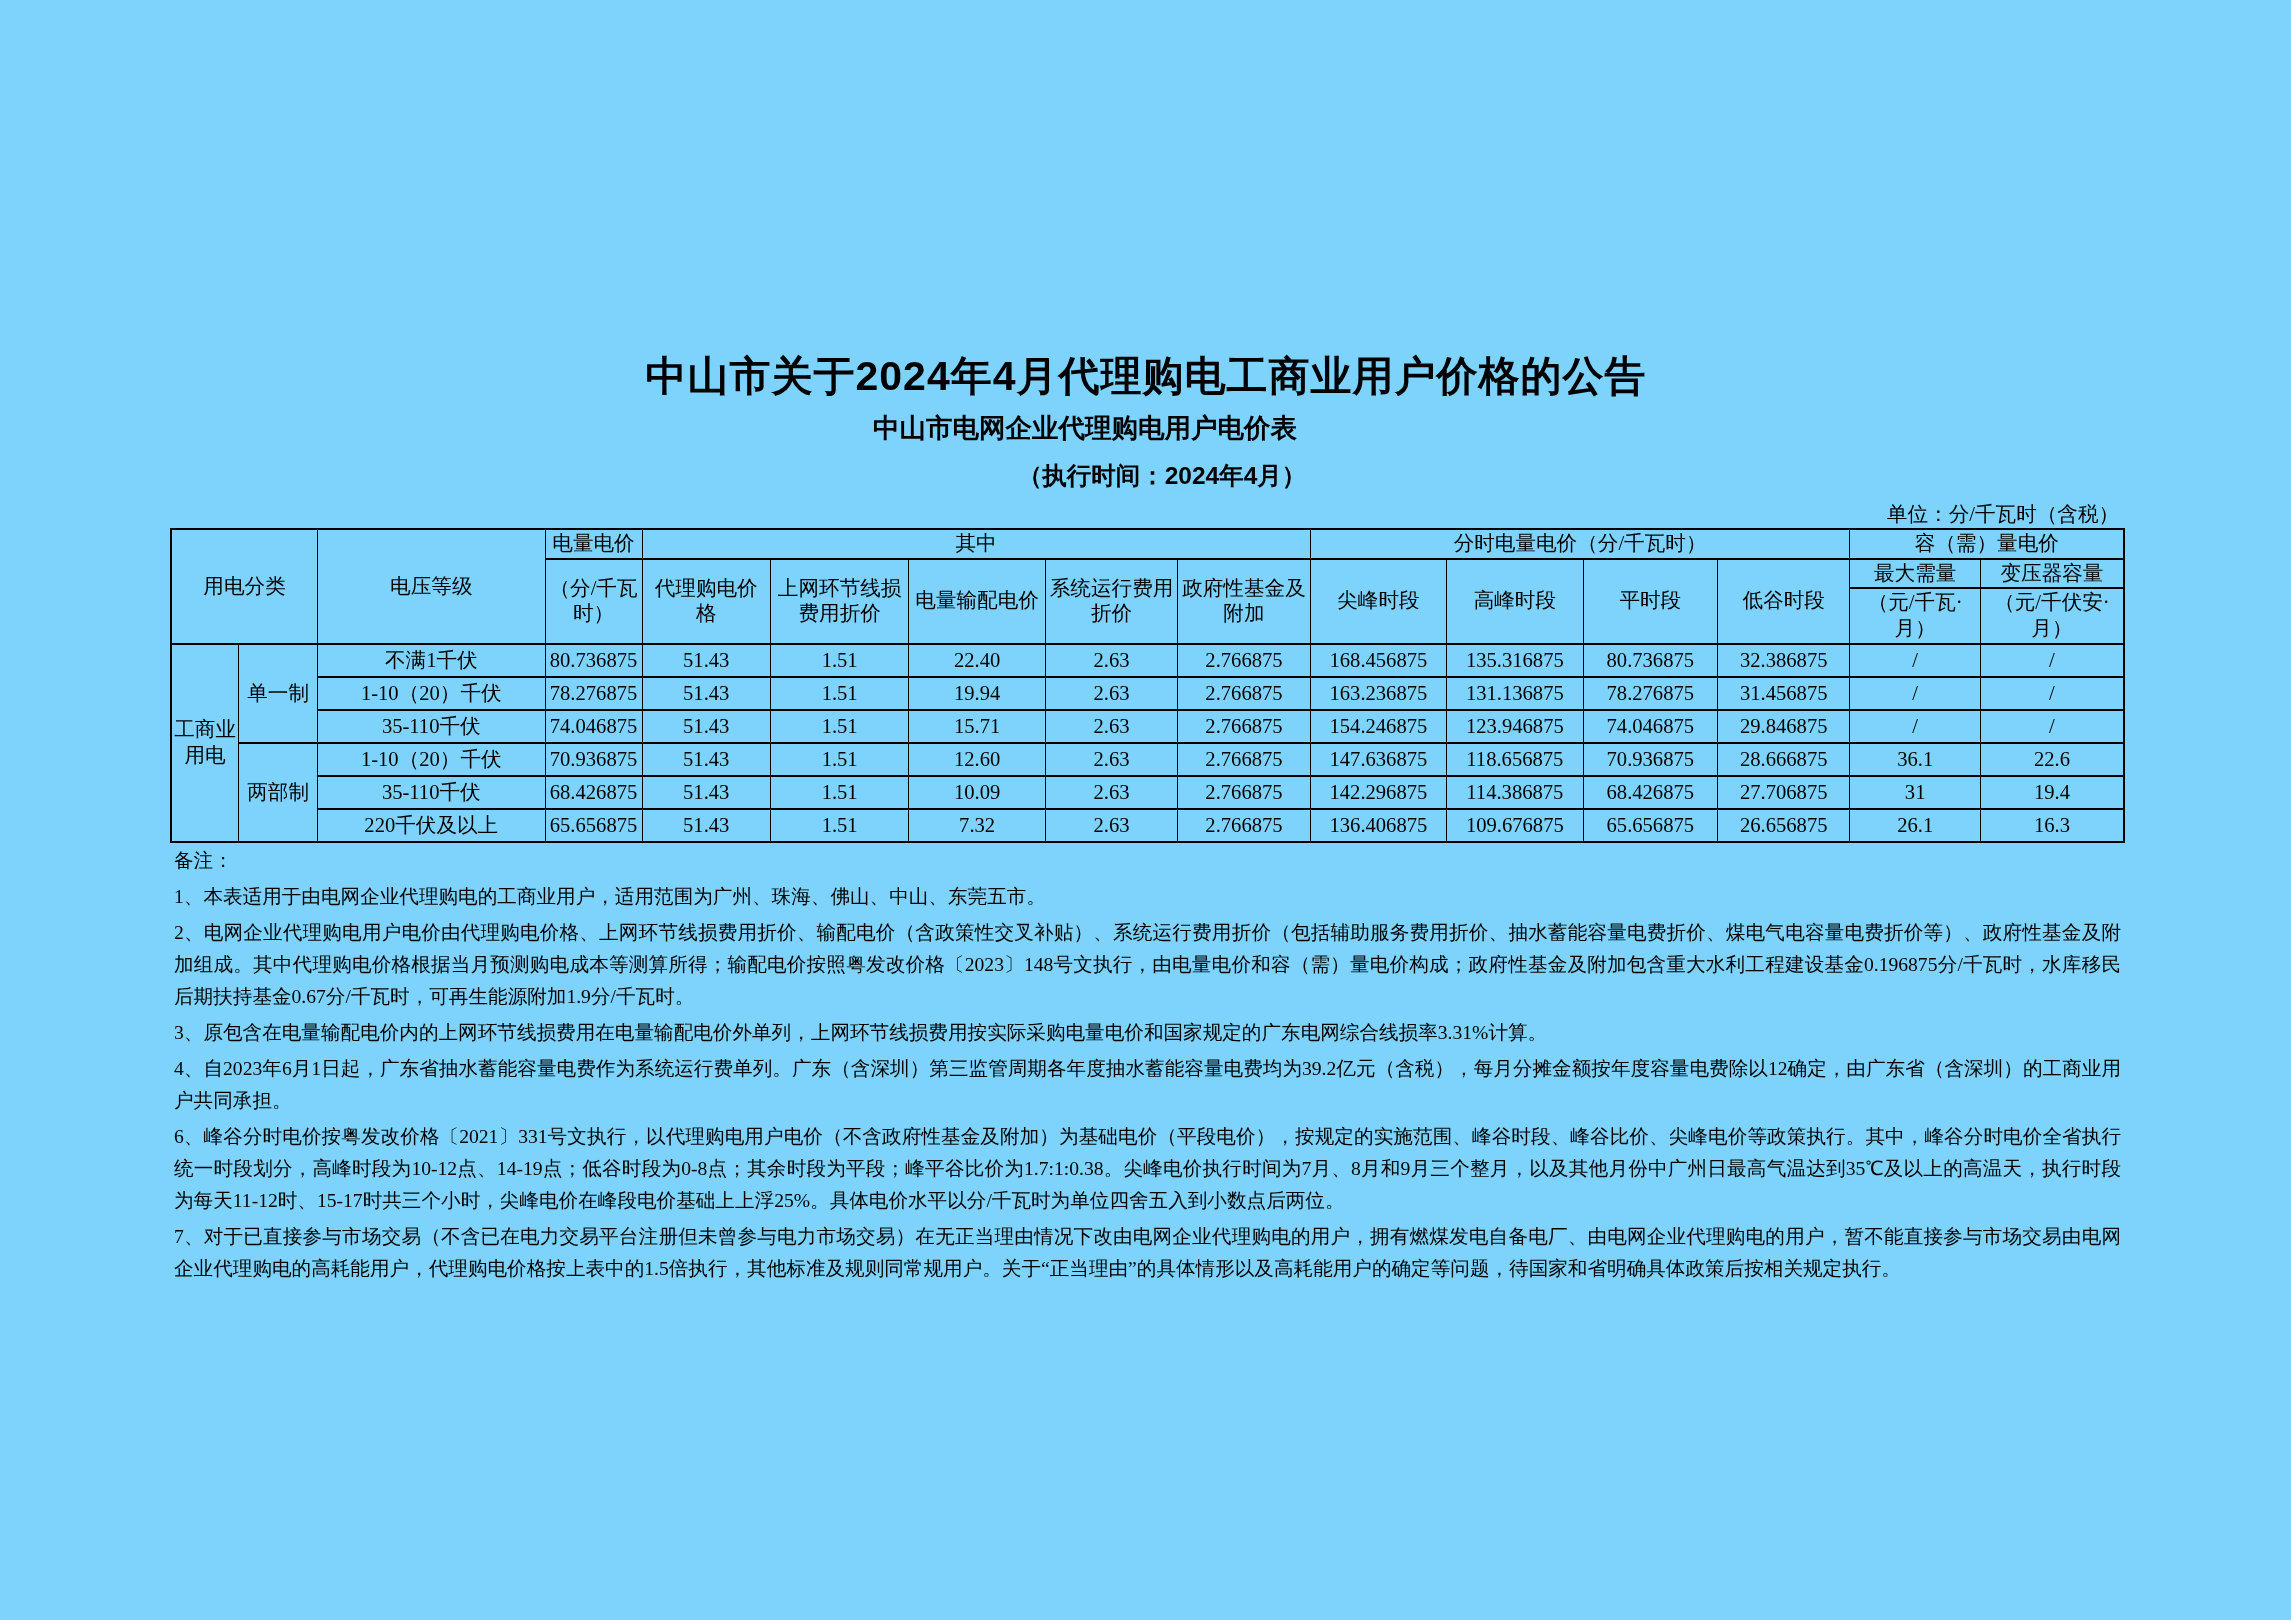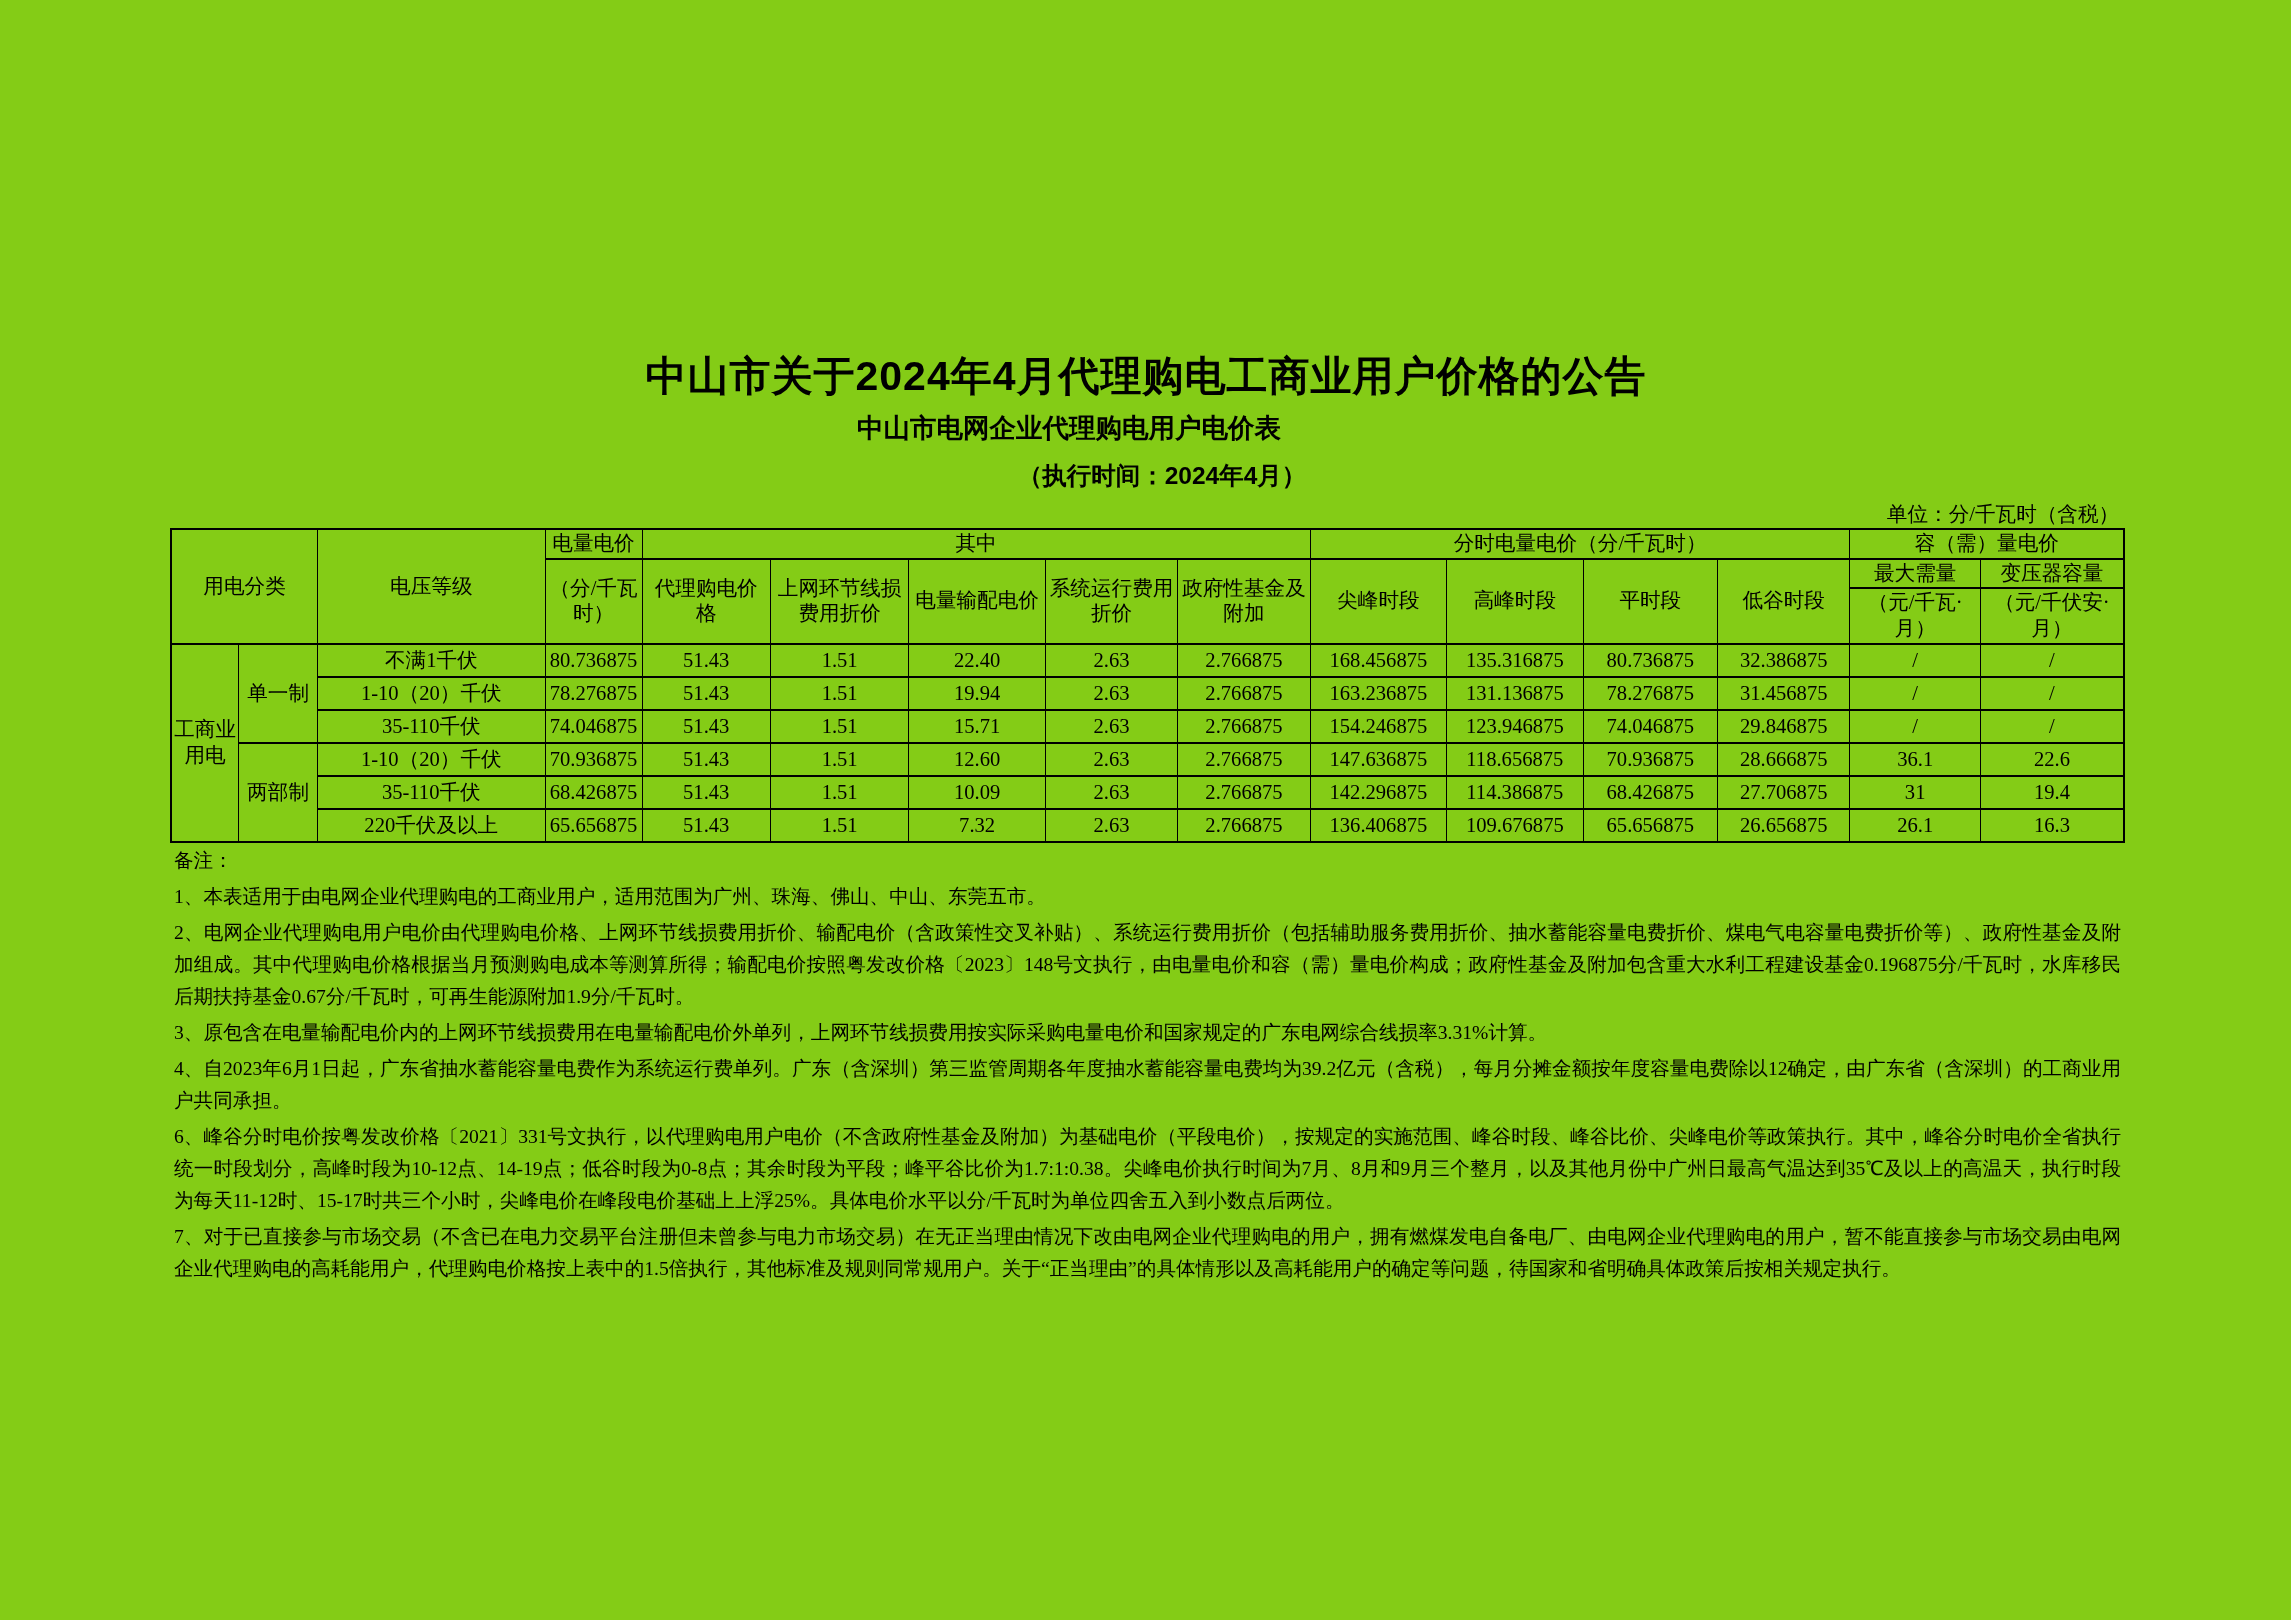--- a/index.html
+++ b/index.html
@@ -4,38 +4,38 @@
 <style>
   html, body {
     margin: 0;
     padding: 0;
     background: #ffffff;
   }
   #page {
     position: relative;
     width: 2292px;
     height: 1620px;
-    background: #84cc16;
+    background: #7dd3fc;
     color: #000000;
     font-family: "Liberation Serif", serif;
   }
   .doc-title {
     position: absolute;
     left: 0;
     top: 349px;
     width: 2292px;
     text-align: center;
     font-family: "Liberation Sans", sans-serif;
     font-weight: bold;
     font-size: 41px;
     letter-spacing: 1px;
   }
   .doc-subtitle {
     position: absolute;
-    left: 0;
+    left: 16px;
     top: 410px;
     width: 2138px;
     text-align: center;
     font-family: Liberation Serif, serif;
     font-weight: bold;
     font-size: 26.5px;
   }
   .doc-exec-time {
     position: absolute;
     left: 0;

